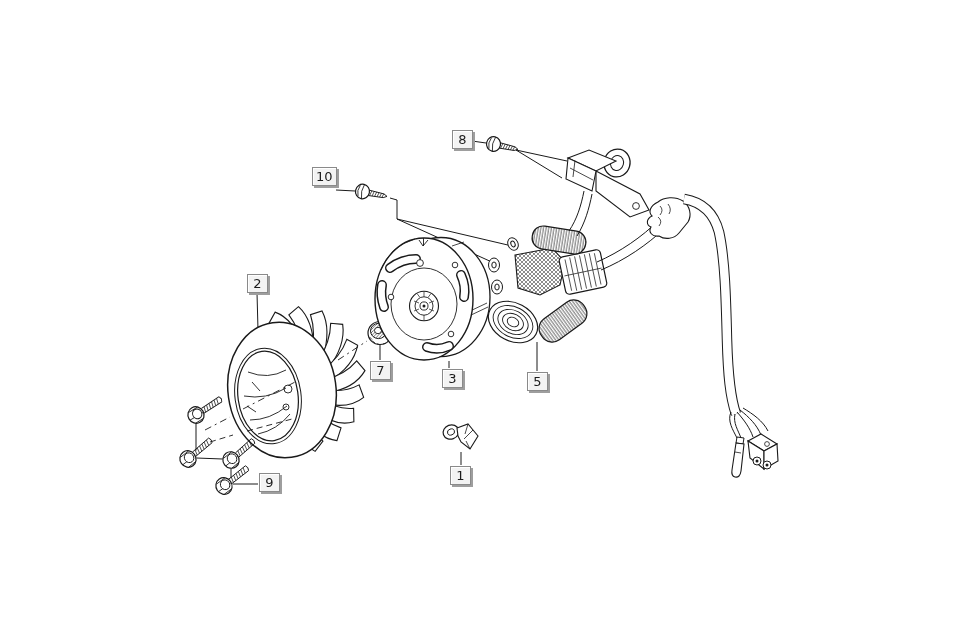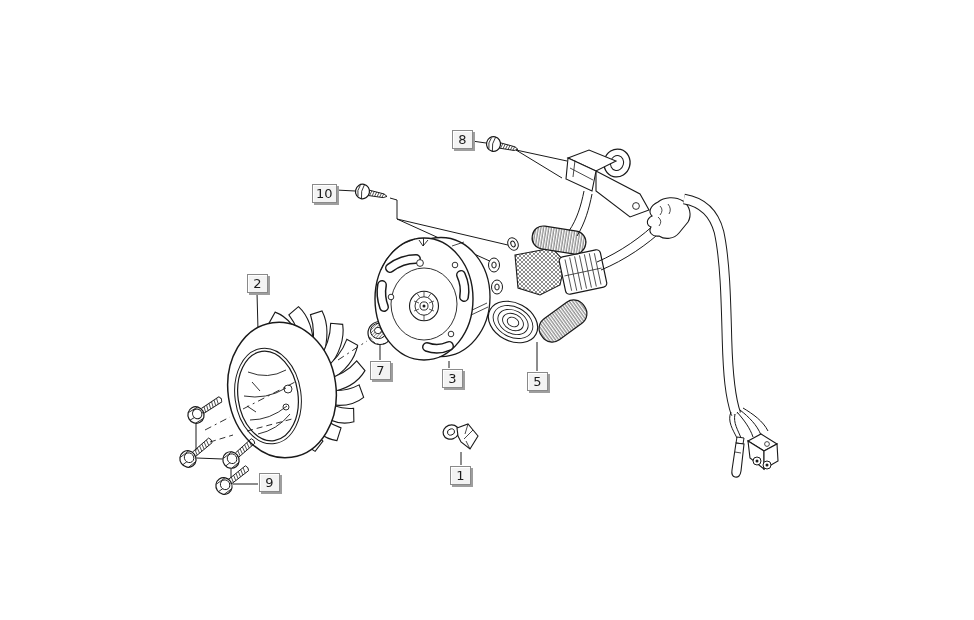--- a/index.html
+++ b/index.html
@@ -240,21 +240,21 @@
 
   <g>
     <use href="#screwP" transform="translate(493.5,144) rotate(13)"></use>
   </g>
   <g>
     <use href="#screwP" transform="translate(362.5,191.5) rotate(12)"></use>
   </g>
 </svg>
 
 <div class="callout" style="left:247px;top:274px">2</div>
-<div class="callout" style="left:312px;top:184px">10</div>
+<div class="callout" style="left:312px;top:167px">10</div>
 <div class="callout" style="left:452px;top:130px">8</div>
 <div class="callout" style="left:370px;top:361px">7</div>
 <div class="callout" style="left:442px;top:369px">3</div>
 <div class="callout" style="left:527px;top:372px">5</div>
 <div class="callout" style="left:259px;top:473px">9</div>
 <div class="callout" style="left:450px;top:466px">1</div>
 
 </div>
 
 </body></html>

